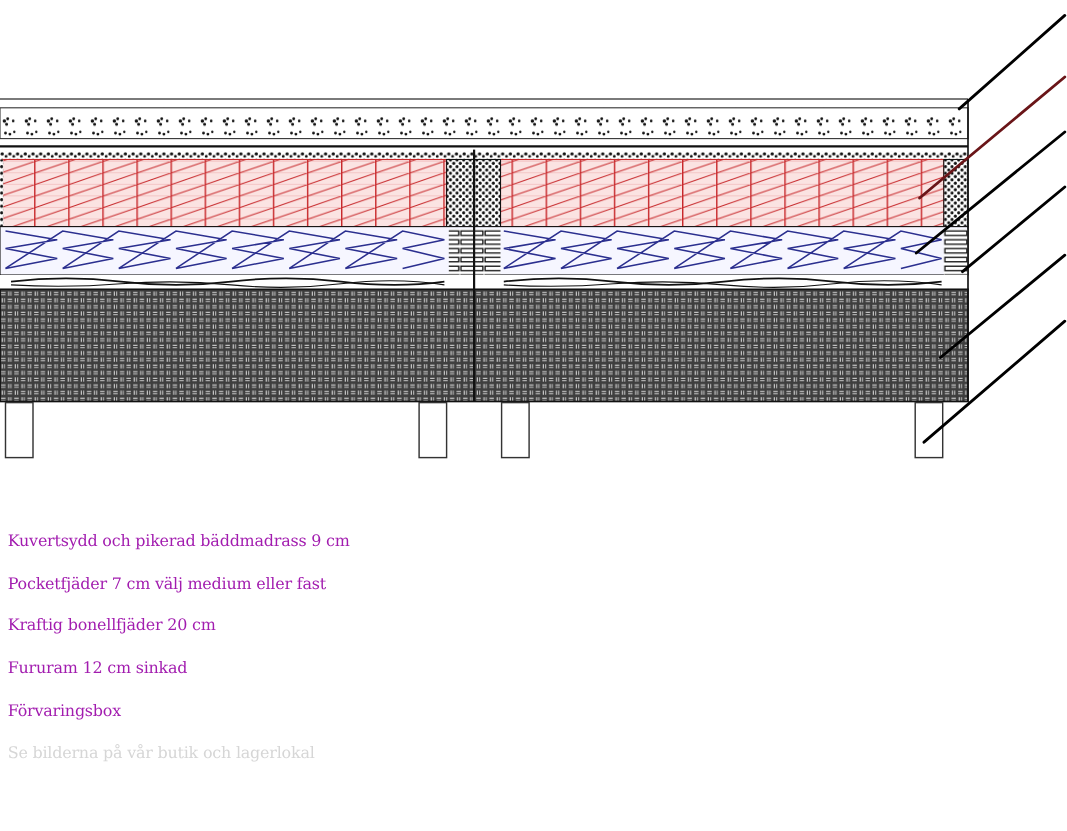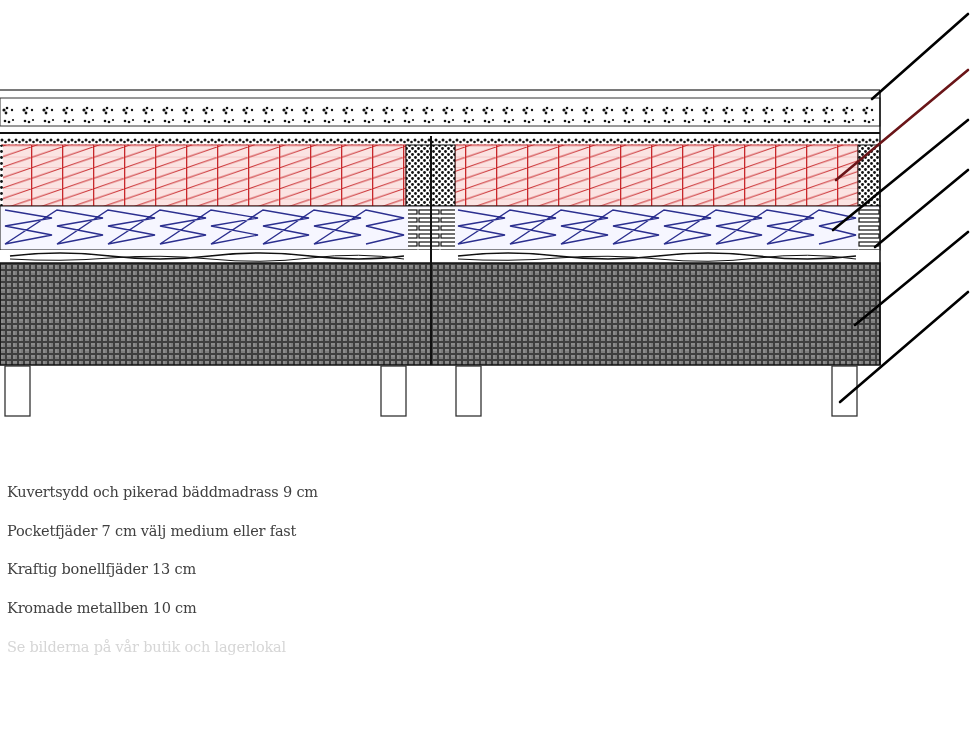--- a/index.html
+++ b/index.html
@@ -1,19 +1,19 @@
 <!DOCTYPE html>
 <html><head>
 <meta charset="utf-8">
 <style>
   html, body { margin:0; padding:0; background:#ffffff; }
   body { width:970px; height:755px; position:relative; overflow:hidden; font-family:"DejaVu Serif","Liberation Serif",serif; }
   #diagram { position:absolute; left:0; top:0; width:970px; height:430px; }
   .labels { position:absolute; left:7px; top:480px; margin:0; padding:0; list-style:none; }
-  .labels li { font-size:14.5px; color:#404040; height:38.7px; line-height:24px; white-space:nowrap; letter-spacing:-0.2px; }
+  .labels li { font-size:14.5px; color:#a21caf; height:38.7px; line-height:24px; white-space:nowrap; letter-spacing:-0.2px; }
   .labels li.faded { color:#d6d6d6; }
 </style>
 </head>
 <body>
 
 <svg id="diagram" viewBox="0 0 970 430" xmlns="http://www.w3.org/2000/svg">
   <defs>
     <pattern id="topperPat" width="20" height="26" patternUnits="userSpaceOnUse">
       <rect width="20" height="26" fill="#ffffff"></rect>
       <circle cx="4" cy="6" r="1.6" fill="#111"></circle>
@@ -109,16 +109,17 @@
     <line x1="833" y1="230" x2="968" y2="120"></line>
     <line x1="875" y1="247" x2="968" y2="170"></line>
     <line x1="855" y1="325" x2="968" y2="232"></line>
     <line x1="840" y1="402" x2="968" y2="292"></line>
   </g>
 </svg>
 
 <ul class="labels">
   <li>Kuvertsydd och pikerad bäddmadrass 9 cm</li>
   <li>Pocketfjäder 7 cm välj medium eller fast</li>
-  <li>Kraftig bonellfjäder 13 cm</li>
-  <li>Kromade metallben 10 cm</li>
+  <li>Kraftig bonellfjäder 20 cm</li>
+  <li>Fururam 12 cm sinkad</li>
+  <li>Förvaringsbox</li>
   <li class="faded">Se bilderna på vår butik och lagerlokal</li>
 </ul>
 
 </body></html>

